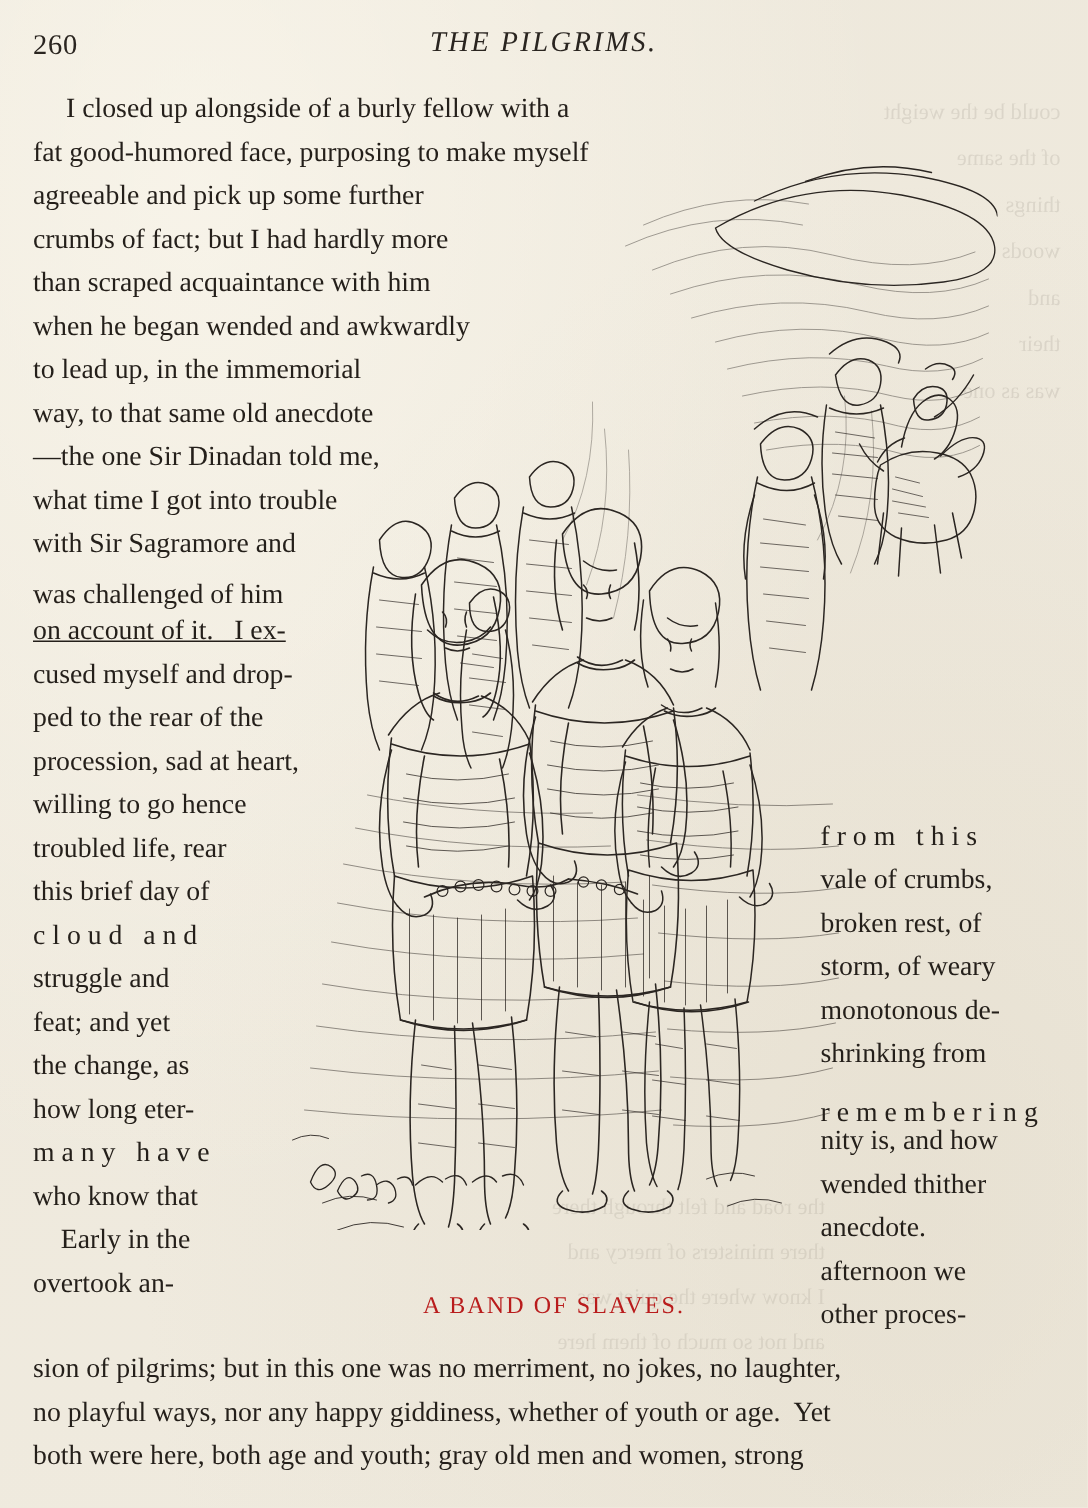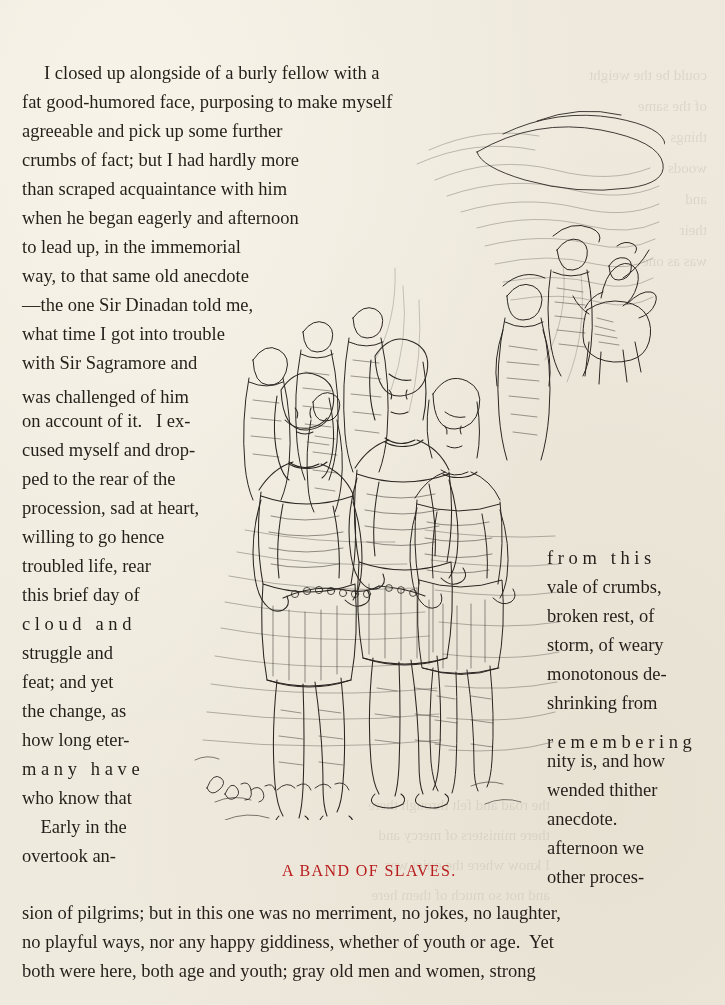--- a/index.html
+++ b/index.html
@@ -167,20 +167,24 @@
     <div>their</div>
     <div>was as one</div>
   </div>
   <div class="showthrough-bottom">
     <div>the road and felt through there</div>
     <div>there ministers of mercy and</div>
     <div>I know where the quiet was</div>
     <div>and not so much of them here</div>
   </div>
 
+  <div class="running-head">
+    <div class="folio">260</div>
+    <div class="head-title">THE PILGRIMS.</div>
+  </div>
 
   <div class="illustration">
     <svg width="480" height="760" viewBox="0 0 480 760" xmlns="http://www.w3.org/2000/svg">
       <g fill="none" stroke="#2b2622" stroke-width="1" stroke-linecap="round" stroke-linejoin="round">
 
         <g stroke-width="0.55" opacity="0.5">
           <path d="M250 120 q60 -25 120 -10 q55 14 95 -2"></path>
           <path d="M262 136 q64 -22 126 -6 q50 12 86 -4"></path>
           <path d="M276 152 q60 -18 118 -4 q46 11 80 -4"></path>
           <path d="M292 168 q58 -16 112 -2 q40 10 70 -4"></path>
@@ -459,28 +463,28 @@
   <div class="caption">A BAND OF SLAVES.</div>
 
   <div class="textblock">
 
     <div class="col-left">
       <div class="line" style="top:0px;  left:22px;">I closed up alongside of a burly fellow with a</div>
       <div class="line" style="top:29px;">fat good-humored face, purposing to make myself</div>
       <div class="line" style="top:58px;">agreeable and pick up some further</div>
       <div class="line" style="top:87px;">crumbs of fact; but I had hardly more</div>
       <div class="line" style="top:116px;">than scraped acquaintance with him</div>
-      <div class="line" style="top:145px;">when he began eagerly and afternoon</div>
+      <div class="line" style="top:145px;">when he began wended and awkwardly</div>
       <div class="line" style="top:174px;">to lead up, in the immemorial</div>
       <div class="line" style="top:203px;">way, to that same old anecdote</div>
       <div class="line" style="top:232px;">—the one Sir Dinadan told me,</div>
       <div class="line" style="top:261px;">what time I got into trouble</div>
       <div class="line" style="top:290px;">with Sir Sagramore and</div>
       <div class="line" style="top:324px;">was challenged of him</div>
-      <div class="line" style="top:348px;">on account of it.   I ex-</div>
+      <div class="line" style="top:348px;text-decoration:underline;">on account of it.   I ex-</div>
       <div class="line" style="top:377px;text-align:right;">cused myself and drop-</div>
       <div class="line" style="top:406px;">ped to the rear of the</div>
       <div class="line" style="top:435px;">procession, sad at heart,</div>
       <div class="line" style="top:464px;">willing to go hence</div>
       <div class="line" style="top:493px;">troubled life, rear</div>
       <div class="line" style="top:522px;">this brief day of</div>
       <div class="line" style="top:551px;">c l o u d   a n d</div>
       <div class="line" style="top:580px;">struggle and</div>
       <div class="line" style="top:609px;">feat; and yet</div>
       <div class="line" style="top:638px;">the change, as</div>

